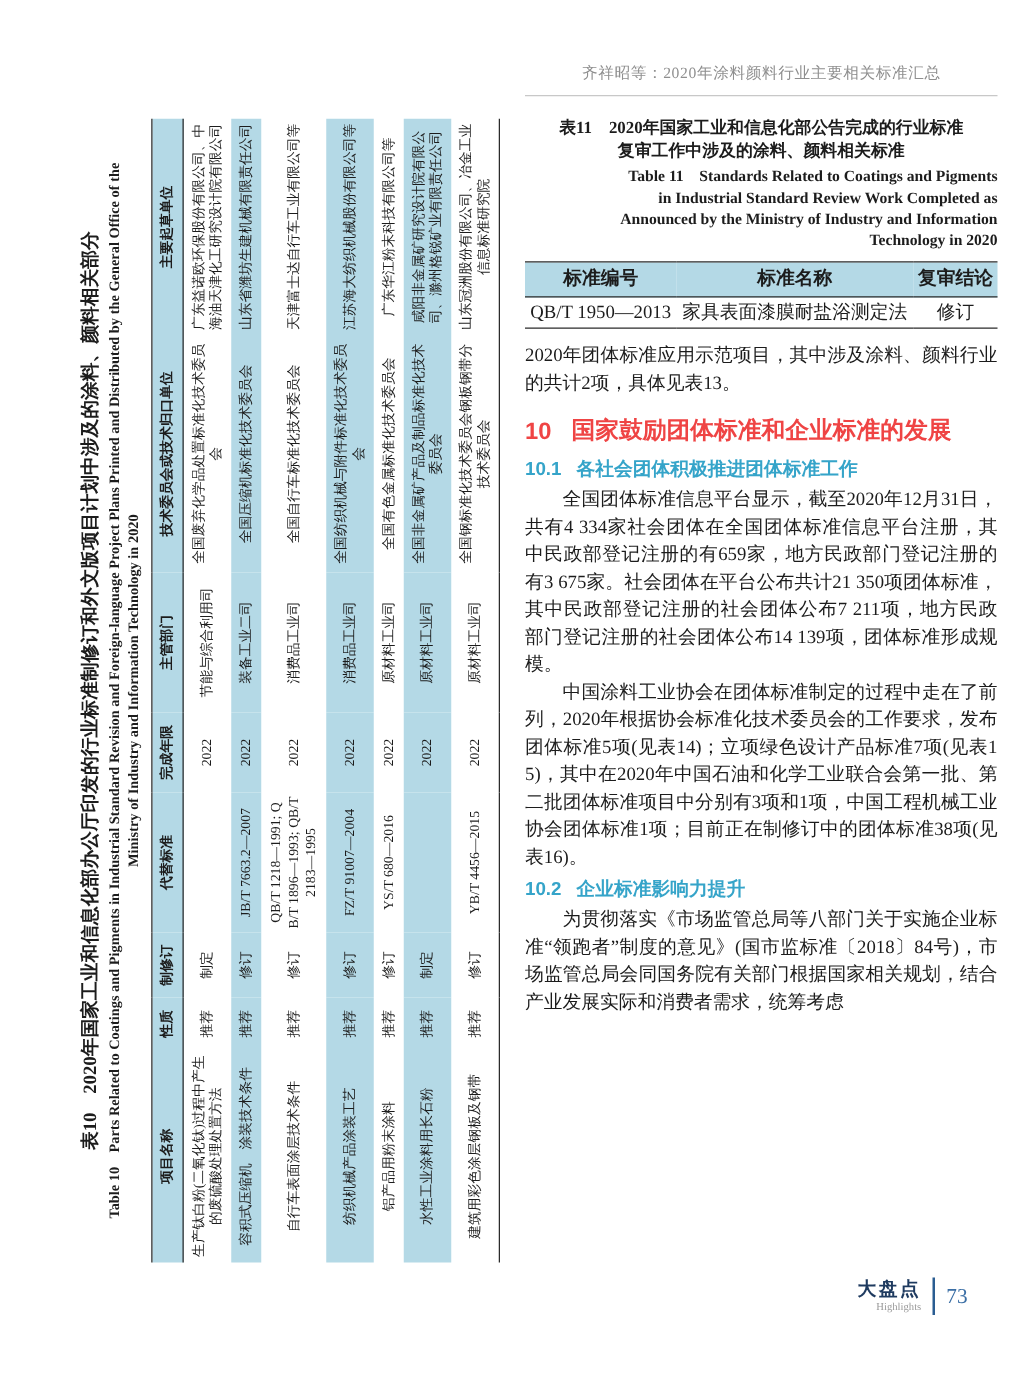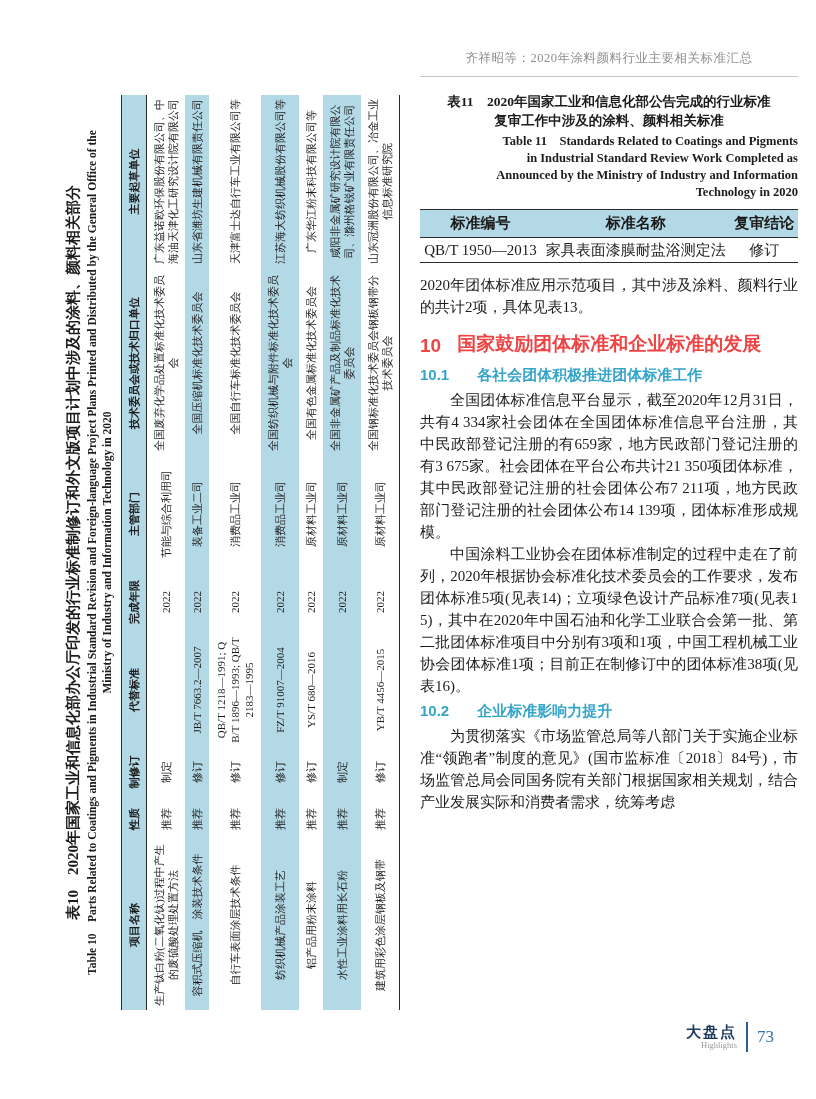--- a/index.html
+++ b/index.html
@@ -35,21 +35,21 @@
     font-size:15px; line-height:22px; text-align:justify; margin:0;
     text-indent:2em; word-break:break-all;
   }
   p.noindent { text-indent:0; }
   .sec {
     display:flex; align-items:flex-end; gap:16px; color:#ef4444;
     font-family:"Liberation Sans", sans-serif; font-weight:bold;
     font-size:19px; margin:13px 0 9px 0;
   }
   .subsec {
-    display:flex; align-items:baseline; gap:28px; color:#35a4c9;
+    display:flex; align-items:baseline; gap:12px; color:#35a4c9;
     font-family:"Liberation Sans", sans-serif; font-weight:bold;
     font-size:15px; margin:5px 0 4px 0;
   }
 
   
   .t10-wrap { position:absolute; left:64px; top:95px; width:324px; height:915px; }
   .t10-inner {
     position:absolute; top:0; left:0; width:915px; height:324px;
     transform-origin:top left; transform:rotate(-90deg) translateX(-915px);
   }

